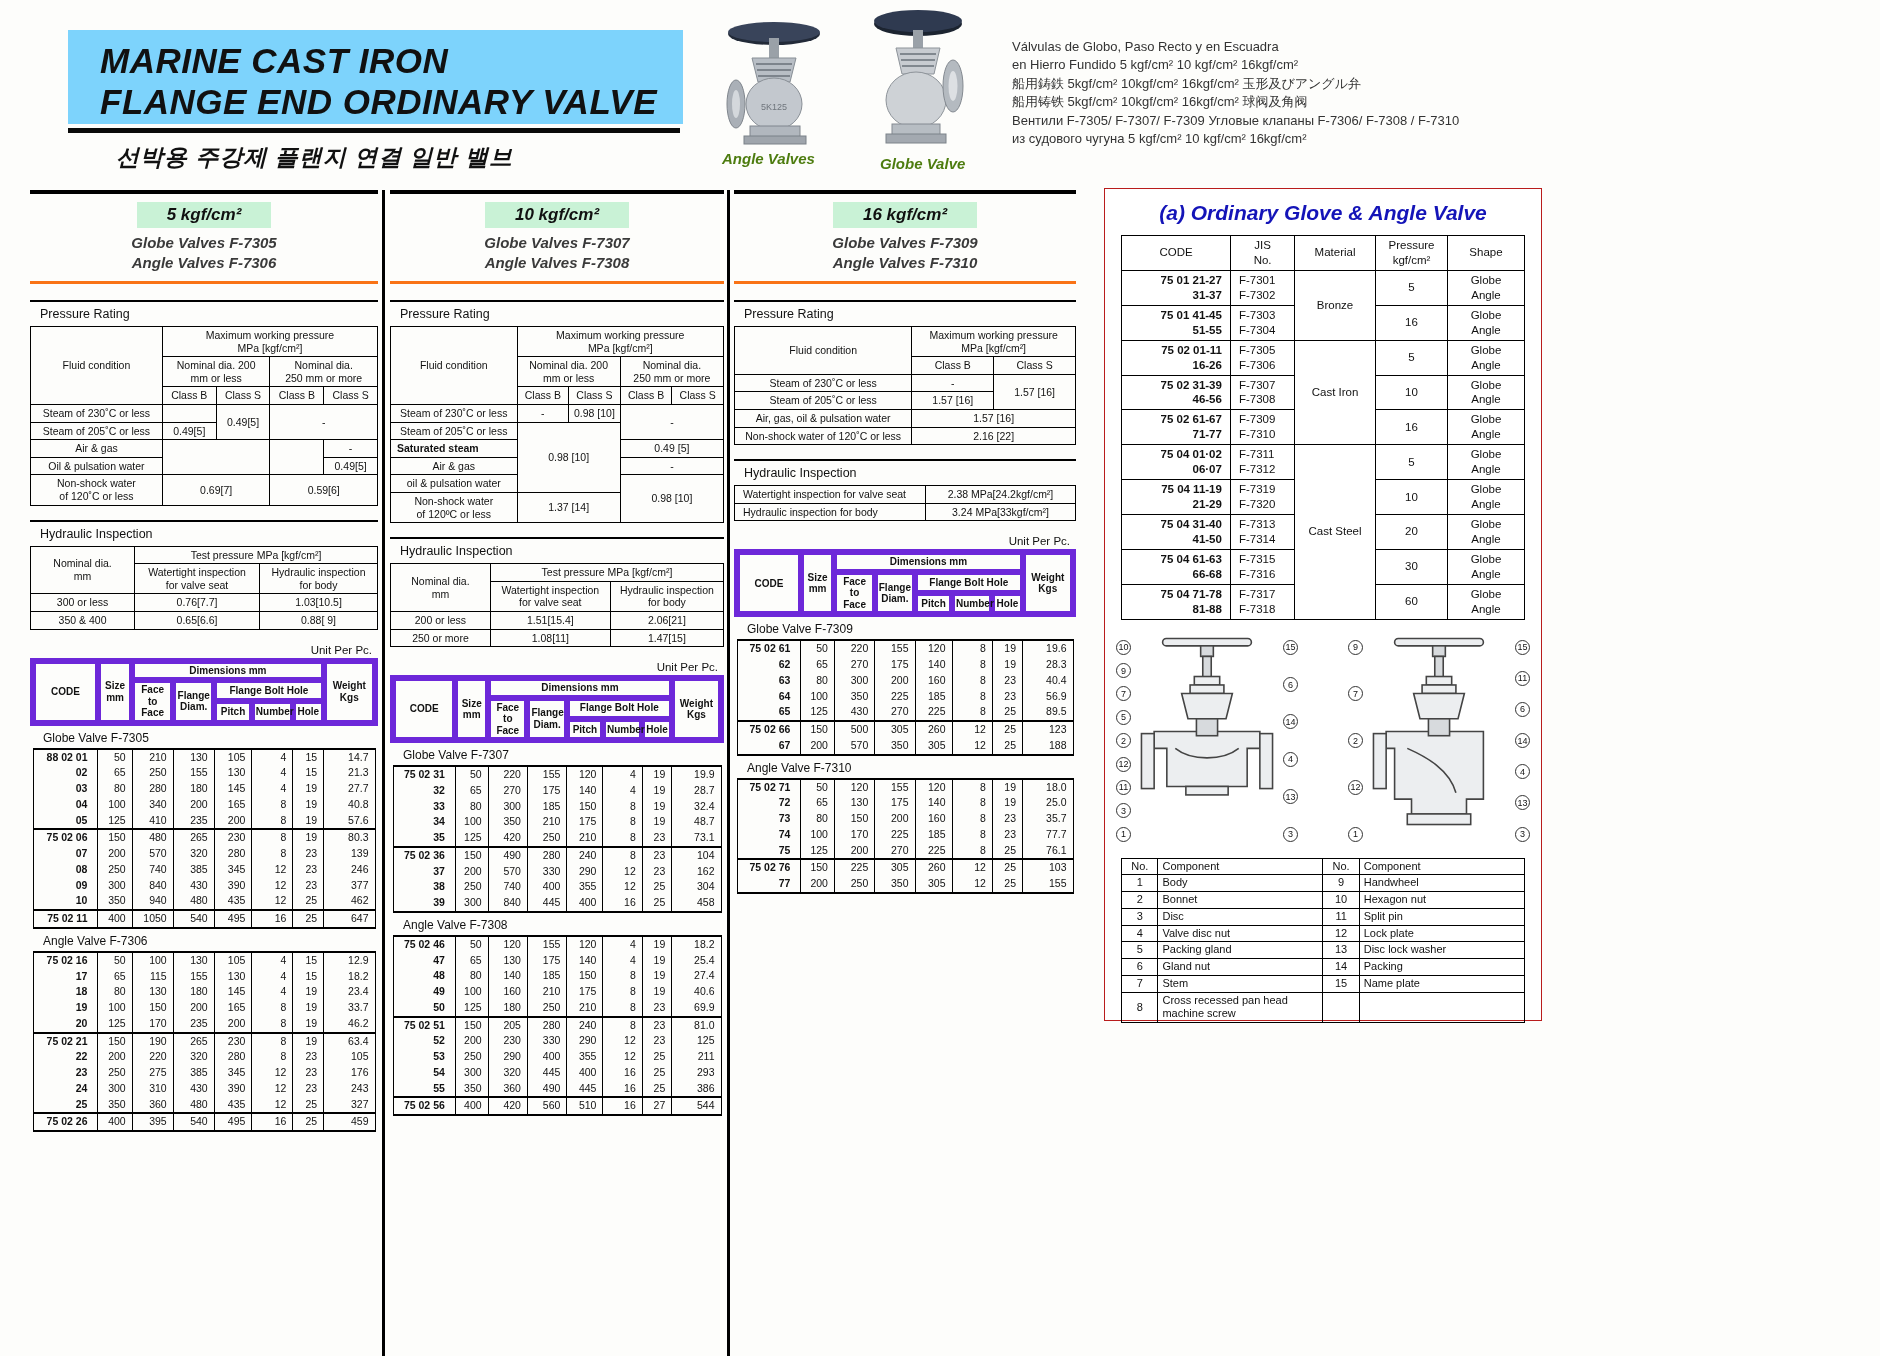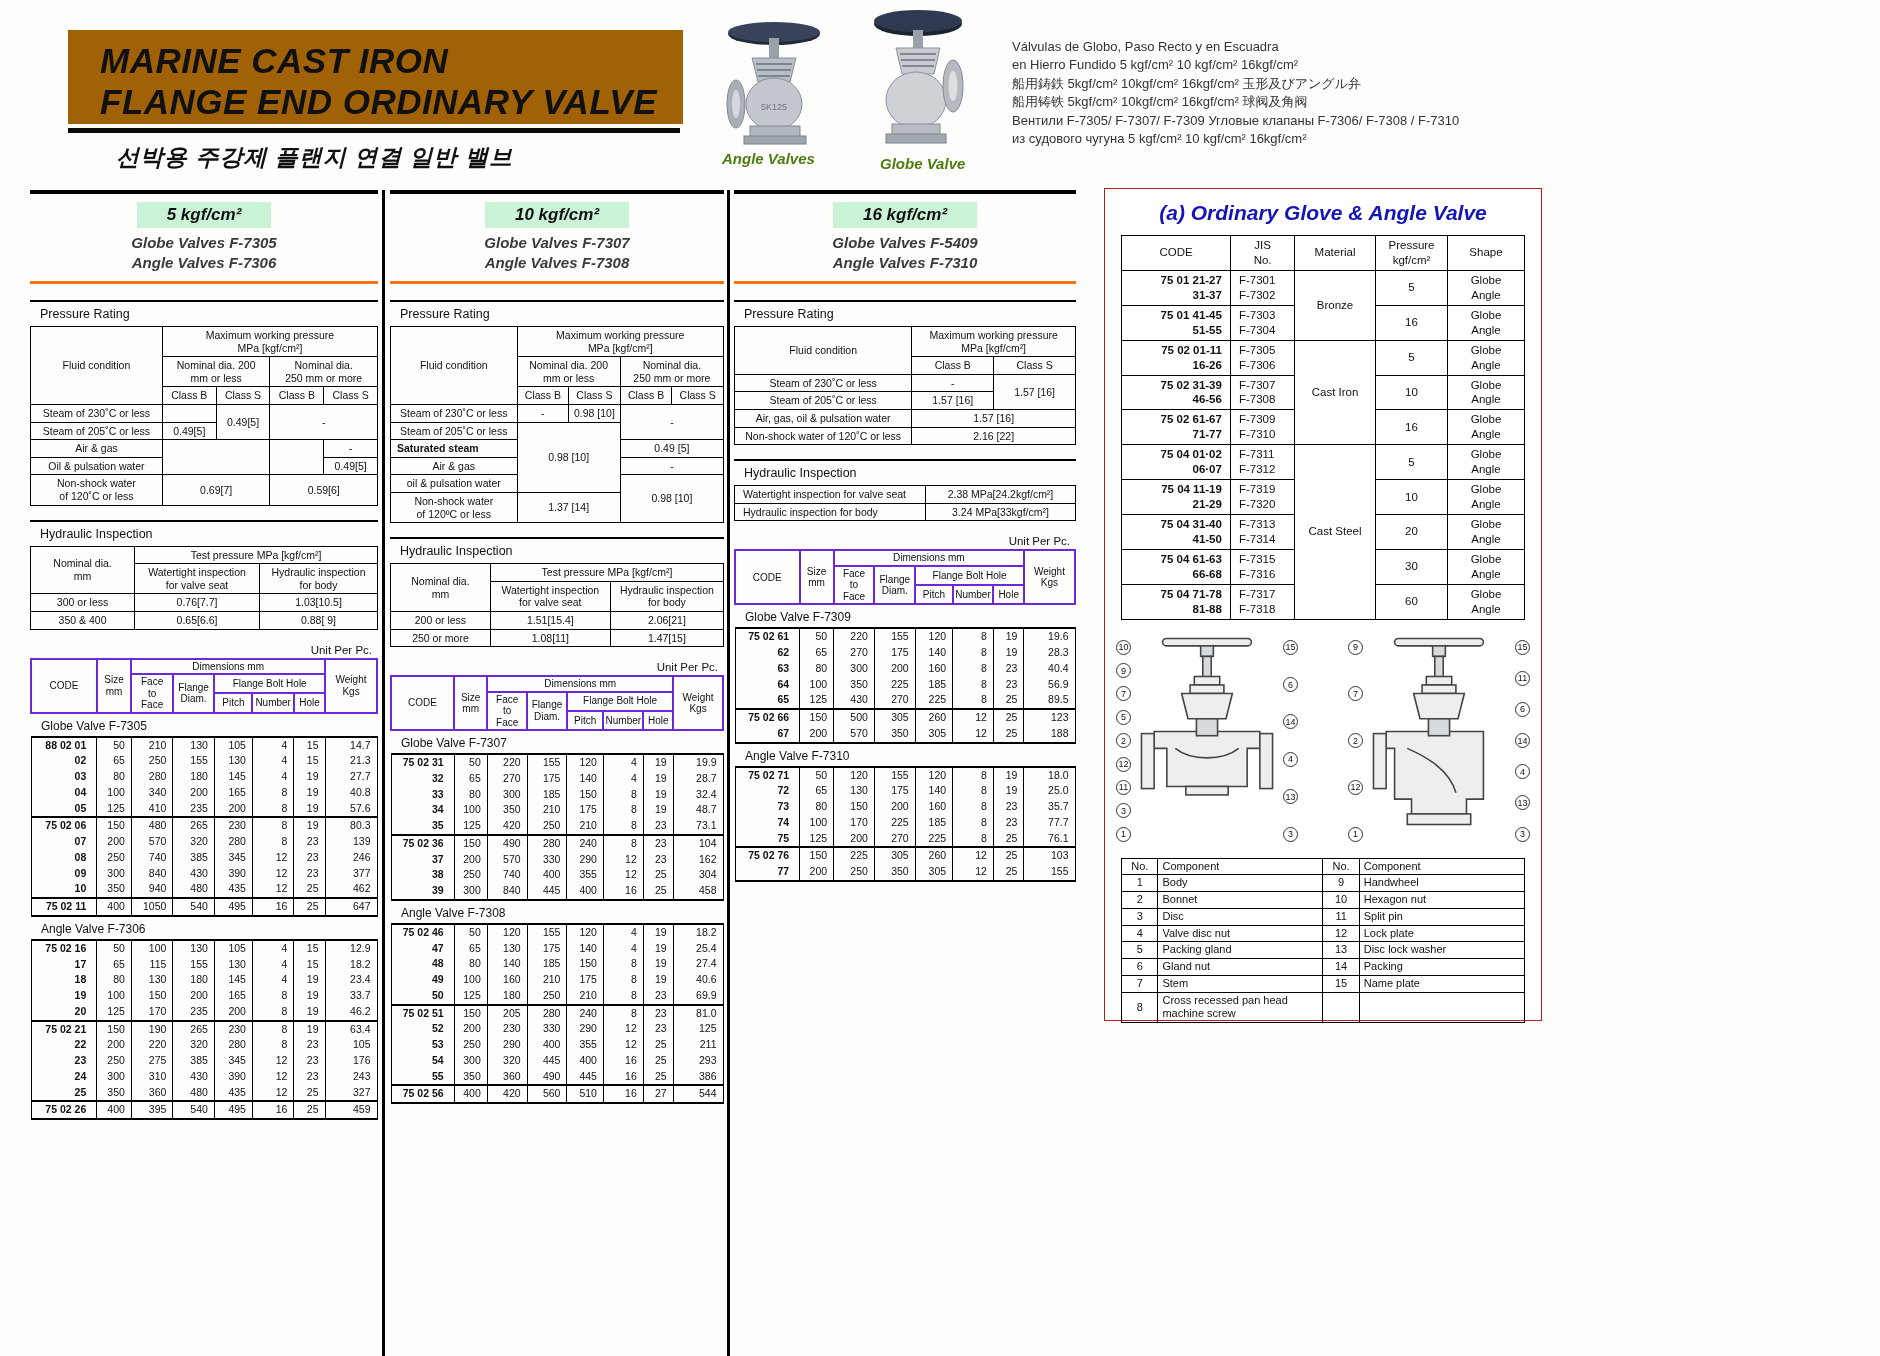--- a/index.html
+++ b/index.html
@@ -10,21 +10,21 @@
     font-family: "Liberation Sans", sans-serif;
     color: #111;
     overflow: hidden;
   }
   table { border-collapse: collapse; }
   th, td { white-space: pre-line; }
 
   
   .title-box {
     position: absolute; left: 68px; top: 30px; width: 615px; height: 94px;
-    background: #a16207; padding: 10px 0 0 32px;
+    background: #7dd3fc; padding: 10px 0 0 32px;
   }
   .title-line { font-size: 35px; font-style: italic; font-weight: bold; letter-spacing: 0.5px; line-height: 1.18; }
   .title-rule { position: absolute; left: 68px; top: 128px; width: 612px; height: 5px; background: #0a0a0a; }
   .korean-subtitle {
     position: absolute; left: 116px; top: 142px; font-size: 23px;
     font-weight: bold; font-style: italic; letter-spacing: 1px;
   }
   .photo { position: absolute; }
   .photo-caption { position: absolute; font-size: 15px; font-weight: bold; font-style: italic; color: #4d7c0f; }
   .multilingual { position: absolute; left: 1012px; top: 38px; width: 540px; font-size: 13px; line-height: 1.42; color: #333; }
@@ -51,21 +51,21 @@
   .pr-table th, .pr-table td, .hy-table th, .hy-table td {
     border: 1px solid #000; padding: 2px 2px; text-align: center; font-weight: normal;
   }
   .pr-table .lbl { padding: 2px 4px; }
   .pr-table .b { font-weight: bold; text-align: left; padding-left: 6px; }
   .hy3 td:first-child { text-align: left; padding-left: 8px; }
 
   .unit-label { text-align: right; font-size: 11.5px; margin: 0 6px 2px 0; }
 
   .dims { width: 100%; font-size: 10.5px; table-layout: fixed; }
-  .dims thead th { border: 2px solid #6d28d9; font-weight: normal; font-size: 10px; padding: 1px; text-align: center; line-height: 1.15; }
+  .dims thead th { border: 6px solid #6d28d9; font-weight: bold; font-size: 10px; padding: 1px; text-align: center; line-height: 1.15; }
   .dims .ttl td { border: none; font-weight: normal; font-size: 12px; text-align: left; padding: 5px 0 3px 10px; }
   .dims tbody.grp { border-top: 2px solid #000; border-bottom: 2px solid #000; }
   .dims tbody.grp td {
     border-left: 1px solid #000; border-right: 1px solid #000;
     text-align: right; padding: 0 6px 0 0; line-height: 1.5;
   }
   .dims tbody.grp td:first-child { font-weight: bold; padding-right: 10px; }
 
   
   .panel {
@@ -878,21 +878,21 @@
             <td>27</td>
             <td>544</td>
           </tr>
         </tbody>
     </table>
   </div>
 
   <div class="vcol" style="left:704px;width:342px">
     <div class="col-head">
       <div class="badge">16 kgf/cm²</div>
-      <div class="vlabel">Globe Valves  F-5409</div>
+      <div class="vlabel">Globe Valves  F-7309</div>
       <div class="vlabel">Angle  Valves  F-7310</div>
     </div>
 
     <div class="sect">
       <div class="sect-title">Pressure Rating</div>
       <table class="pr-table">
         <colgroup>
             <col style="width:52%">
             <col style="width:24%">
             <col style="width:24%">

